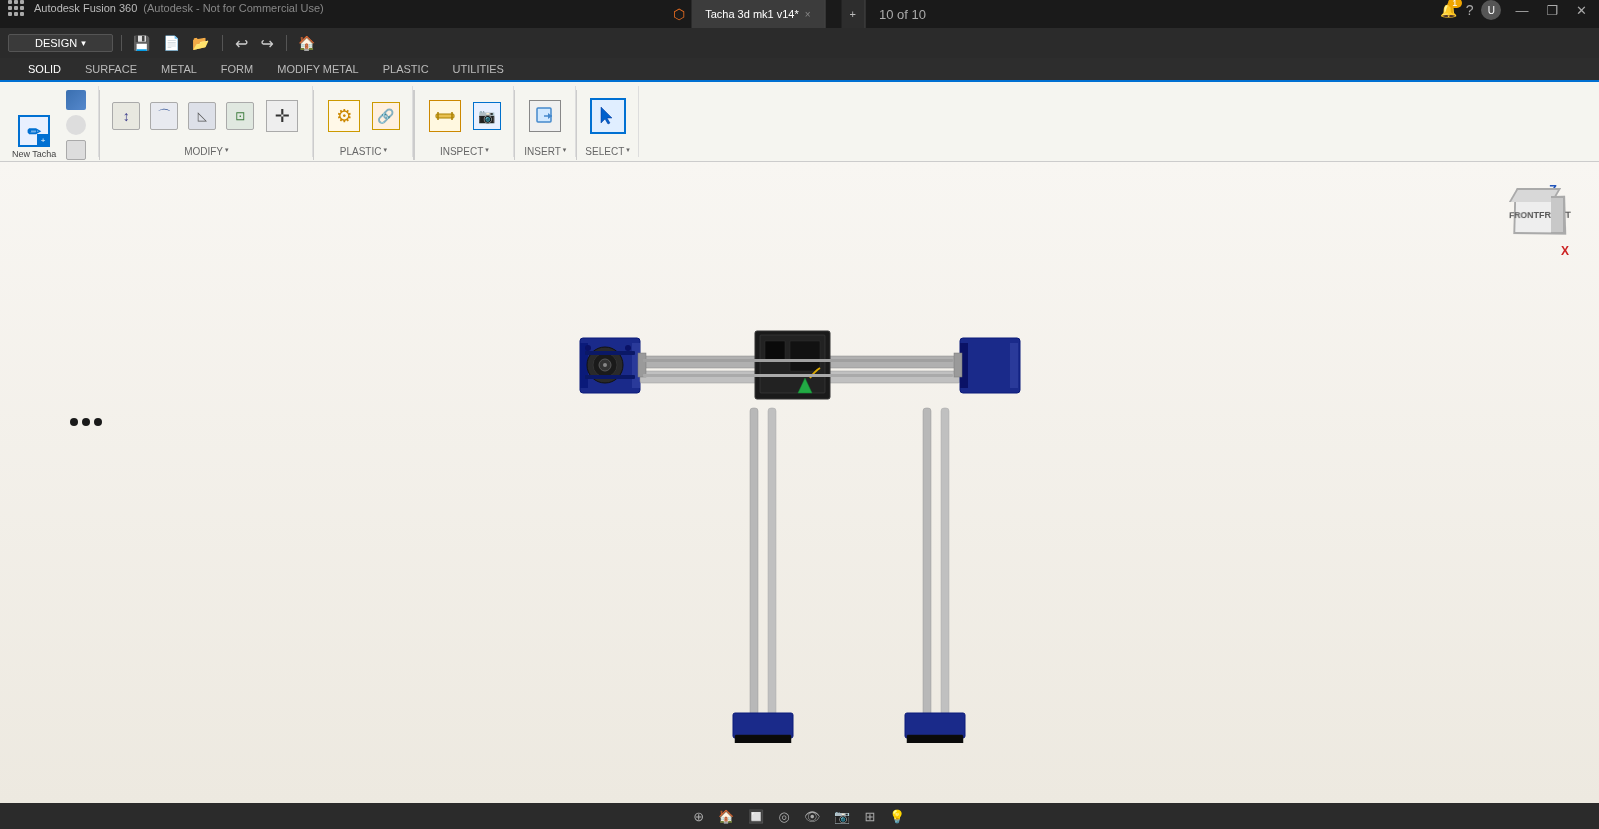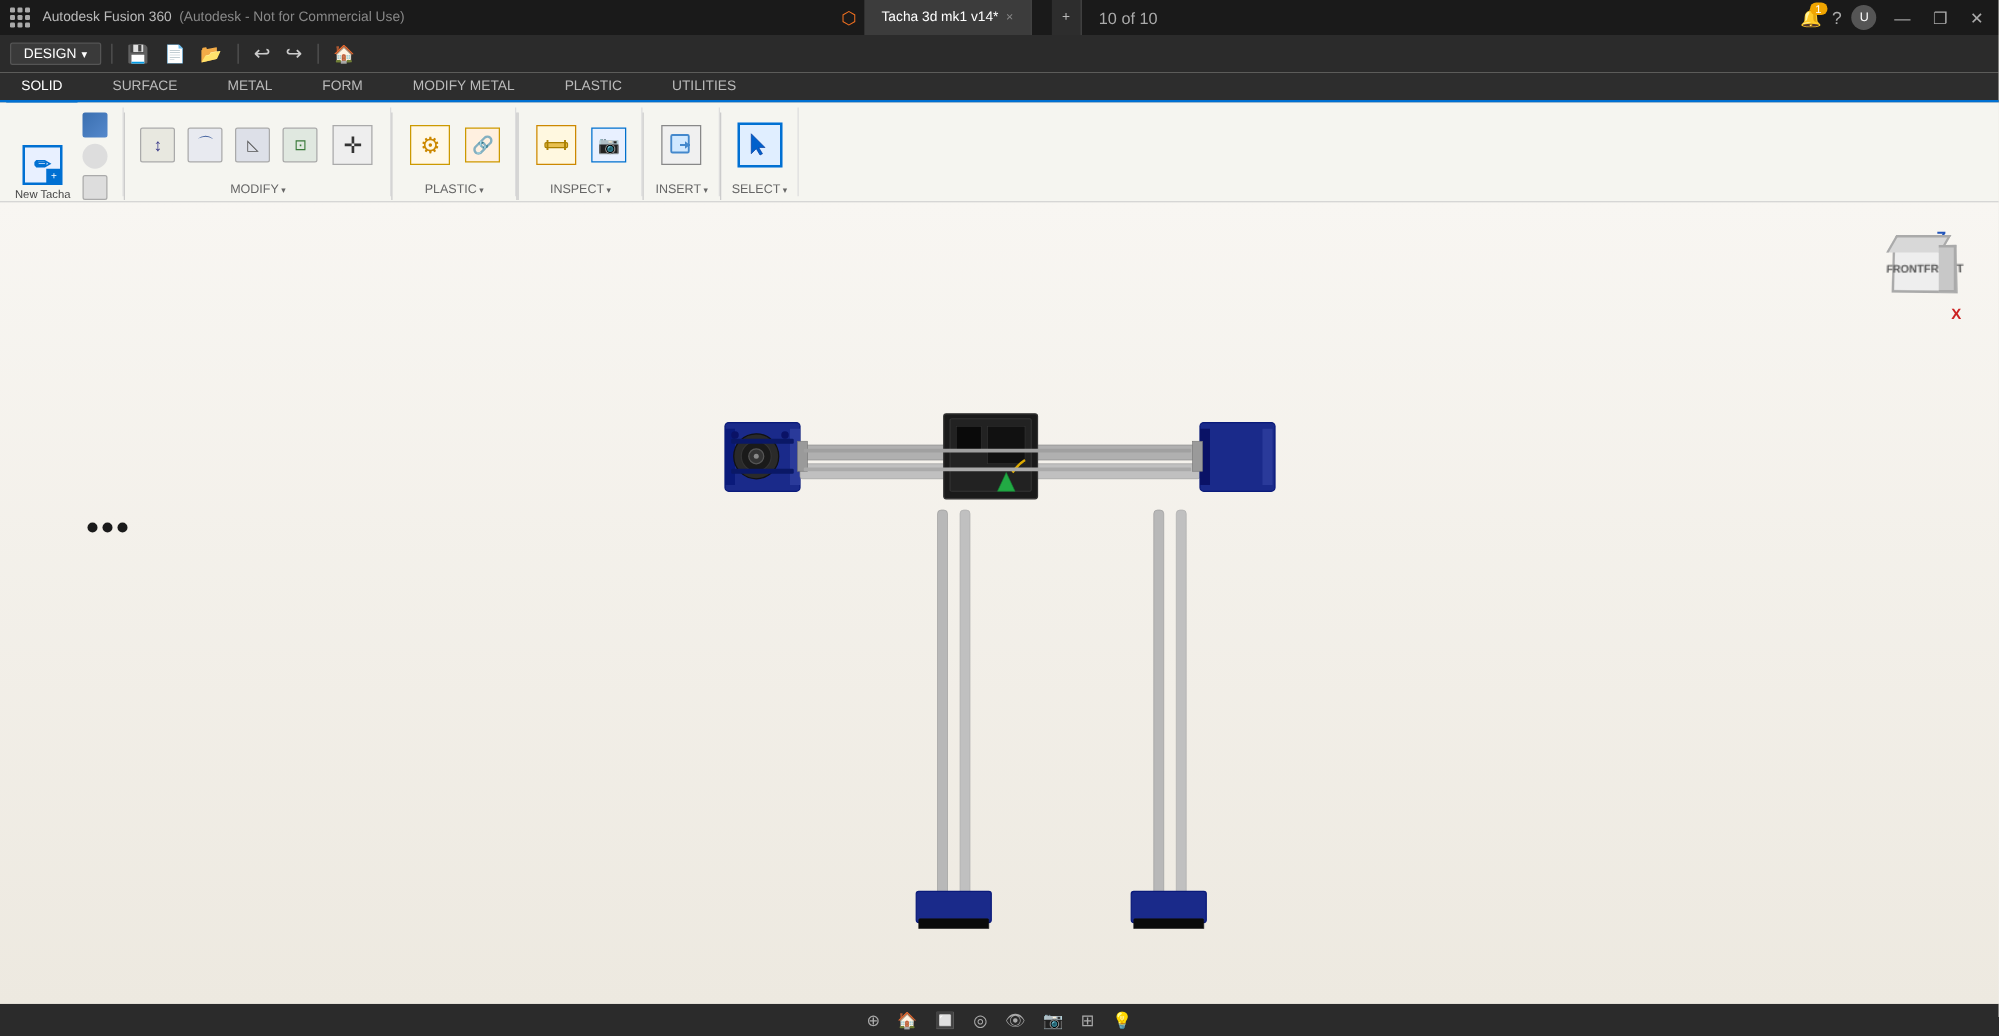--- a/index.html
+++ b/index.html
@@ -12,21 +12,21 @@
       overflow: hidden;
       position: relative;
     }
 
     
     #titlebar {
       width: 100%;
       height: 28px;
       background: #1a1a1a;
       display: flex;
-      align-items: center;
+      align-items: flex-start;
       justify-content: space-between;
       padding: 0 8px;
       position: relative;
     }
     #titlebar-left {
       display: flex;
       align-items: center;
       gap: 6px;
       color: #ccc;
       font-size: 11px;
@@ -97,37 +97,37 @@
     .qat-sep {
       width: 1px;
       height: 16px;
       background: #555;
       margin: 0 4px;
     }
     #design-btn {
       background: #3a3a3a;
       color: #fff;
       border: 1px solid #555;
-      padding: 2px 10px;
+      padding: 2px 26px;
       border-radius: 2px;
       font-size: 11px;
       cursor: pointer;
       display: flex;
       align-items: center;
       gap: 4px;
     }
 
     
     #ribbon-tabs {
       width: 100%;
       background: #2d2d2d;
       display: flex;
       align-items: flex-end;
-      padding: 0 5px;
-      gap: 16px;
+      padding: 0 16px;
+      gap: 0;
       height: 24px;
       border-bottom: 2px solid #0070d2;
     }
     .ribbon-tab {
       color: #bbb;
       font-size: 11px;
       padding: 4px 12px;
       cursor: pointer;
       height: 24px;
       display: flex;
@@ -164,21 +164,21 @@
       align-items: center;
       gap: 2px;
       flex: 1;
     }
     .ribbon-group-label {
       font-size: 10px;
       color: #666;
       margin-top: 2px;
       white-space: nowrap;
       display: flex;
-      align-items: center;
+      align-items: flex-start;
       gap: 2px;
     }
     .ribbon-btn {
       display: flex;
       flex-direction: column;
       align-items: center;
       justify-content: center;
       padding: 2px 4px;
       cursor: pointer;
       border-radius: 3px;

